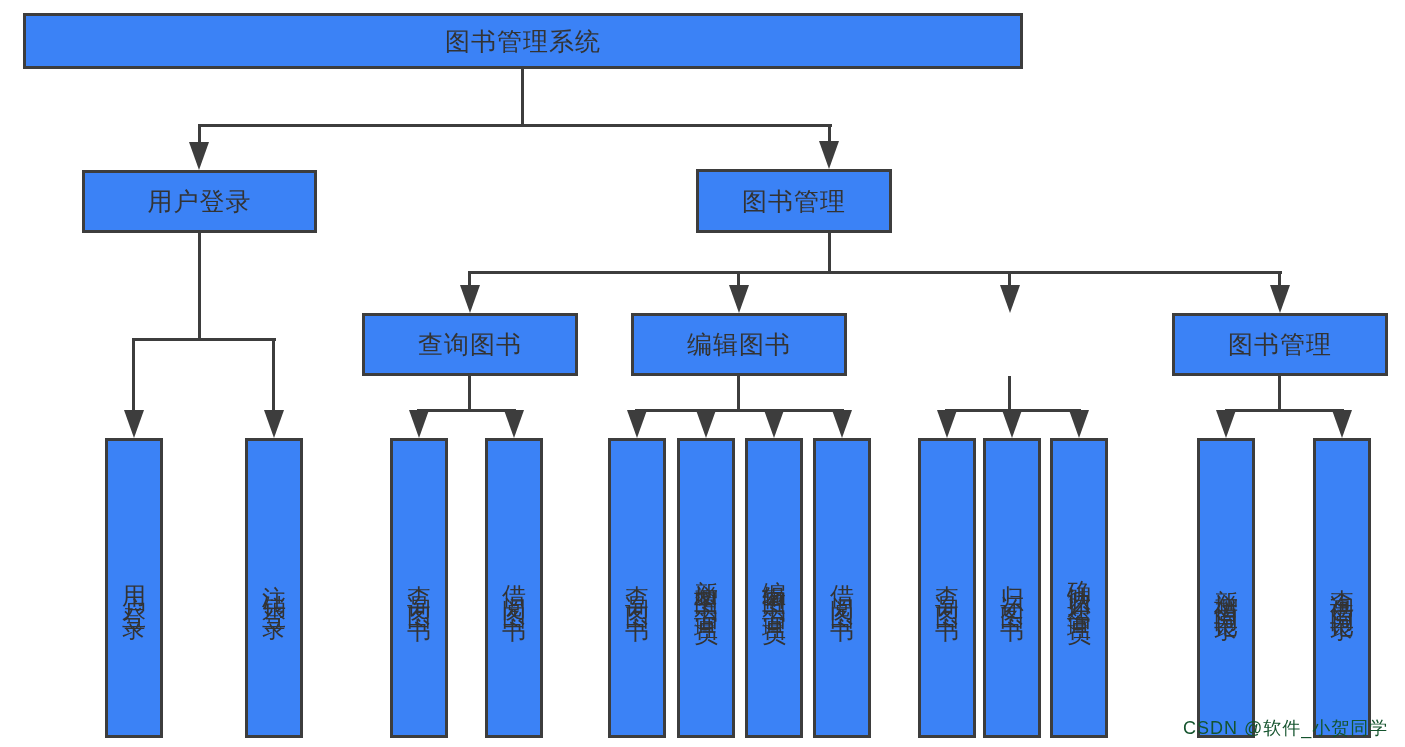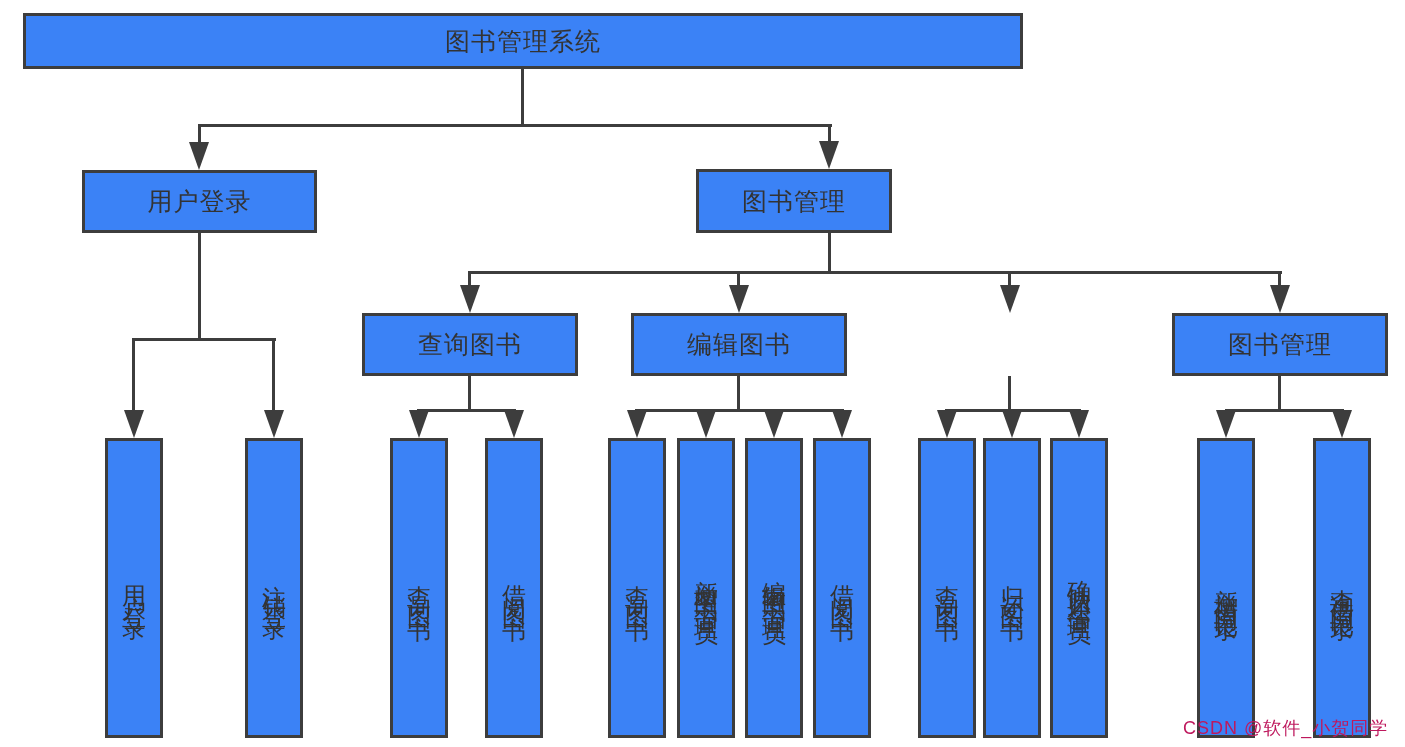--- a/index.html
+++ b/index.html
@@ -18,21 +18,21 @@
   }
   .vlabel.short{letter-spacing:11px;}
   .line{position:absolute;background:#3d3d3d;}
   .arrow{
     position:absolute;width:0;height:0;
     border-left:10px solid transparent;border-right:10px solid transparent;
     border-top:28px solid #3d3d3d;
   }
   .watermark{
     position:absolute;left:1183px;top:716px;z-index:5;
-    font-size:18px;color:#be185d;white-space:nowrap;letter-spacing:1px;
+    font-size:18px;color:#14532d;white-space:nowrap;letter-spacing:1px;
   }
 </style>
 </head>
 <body>
 
 <div class="stage">
 
   <div class="box" style="left:23px;top:13px;width:1000px;height:56px">
     <span class="hlabel">图书管理系统</span>
   </div>

